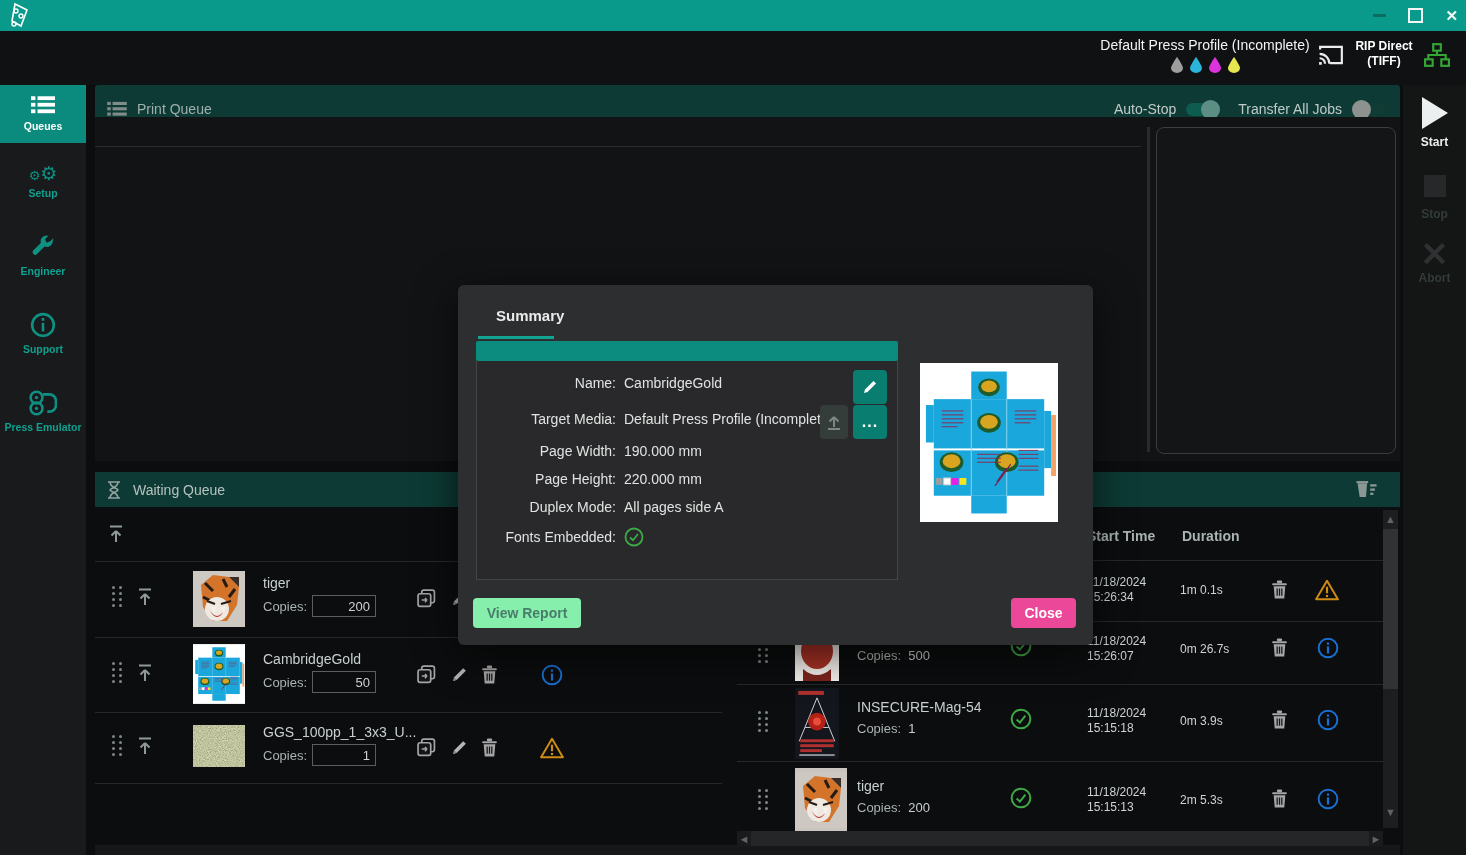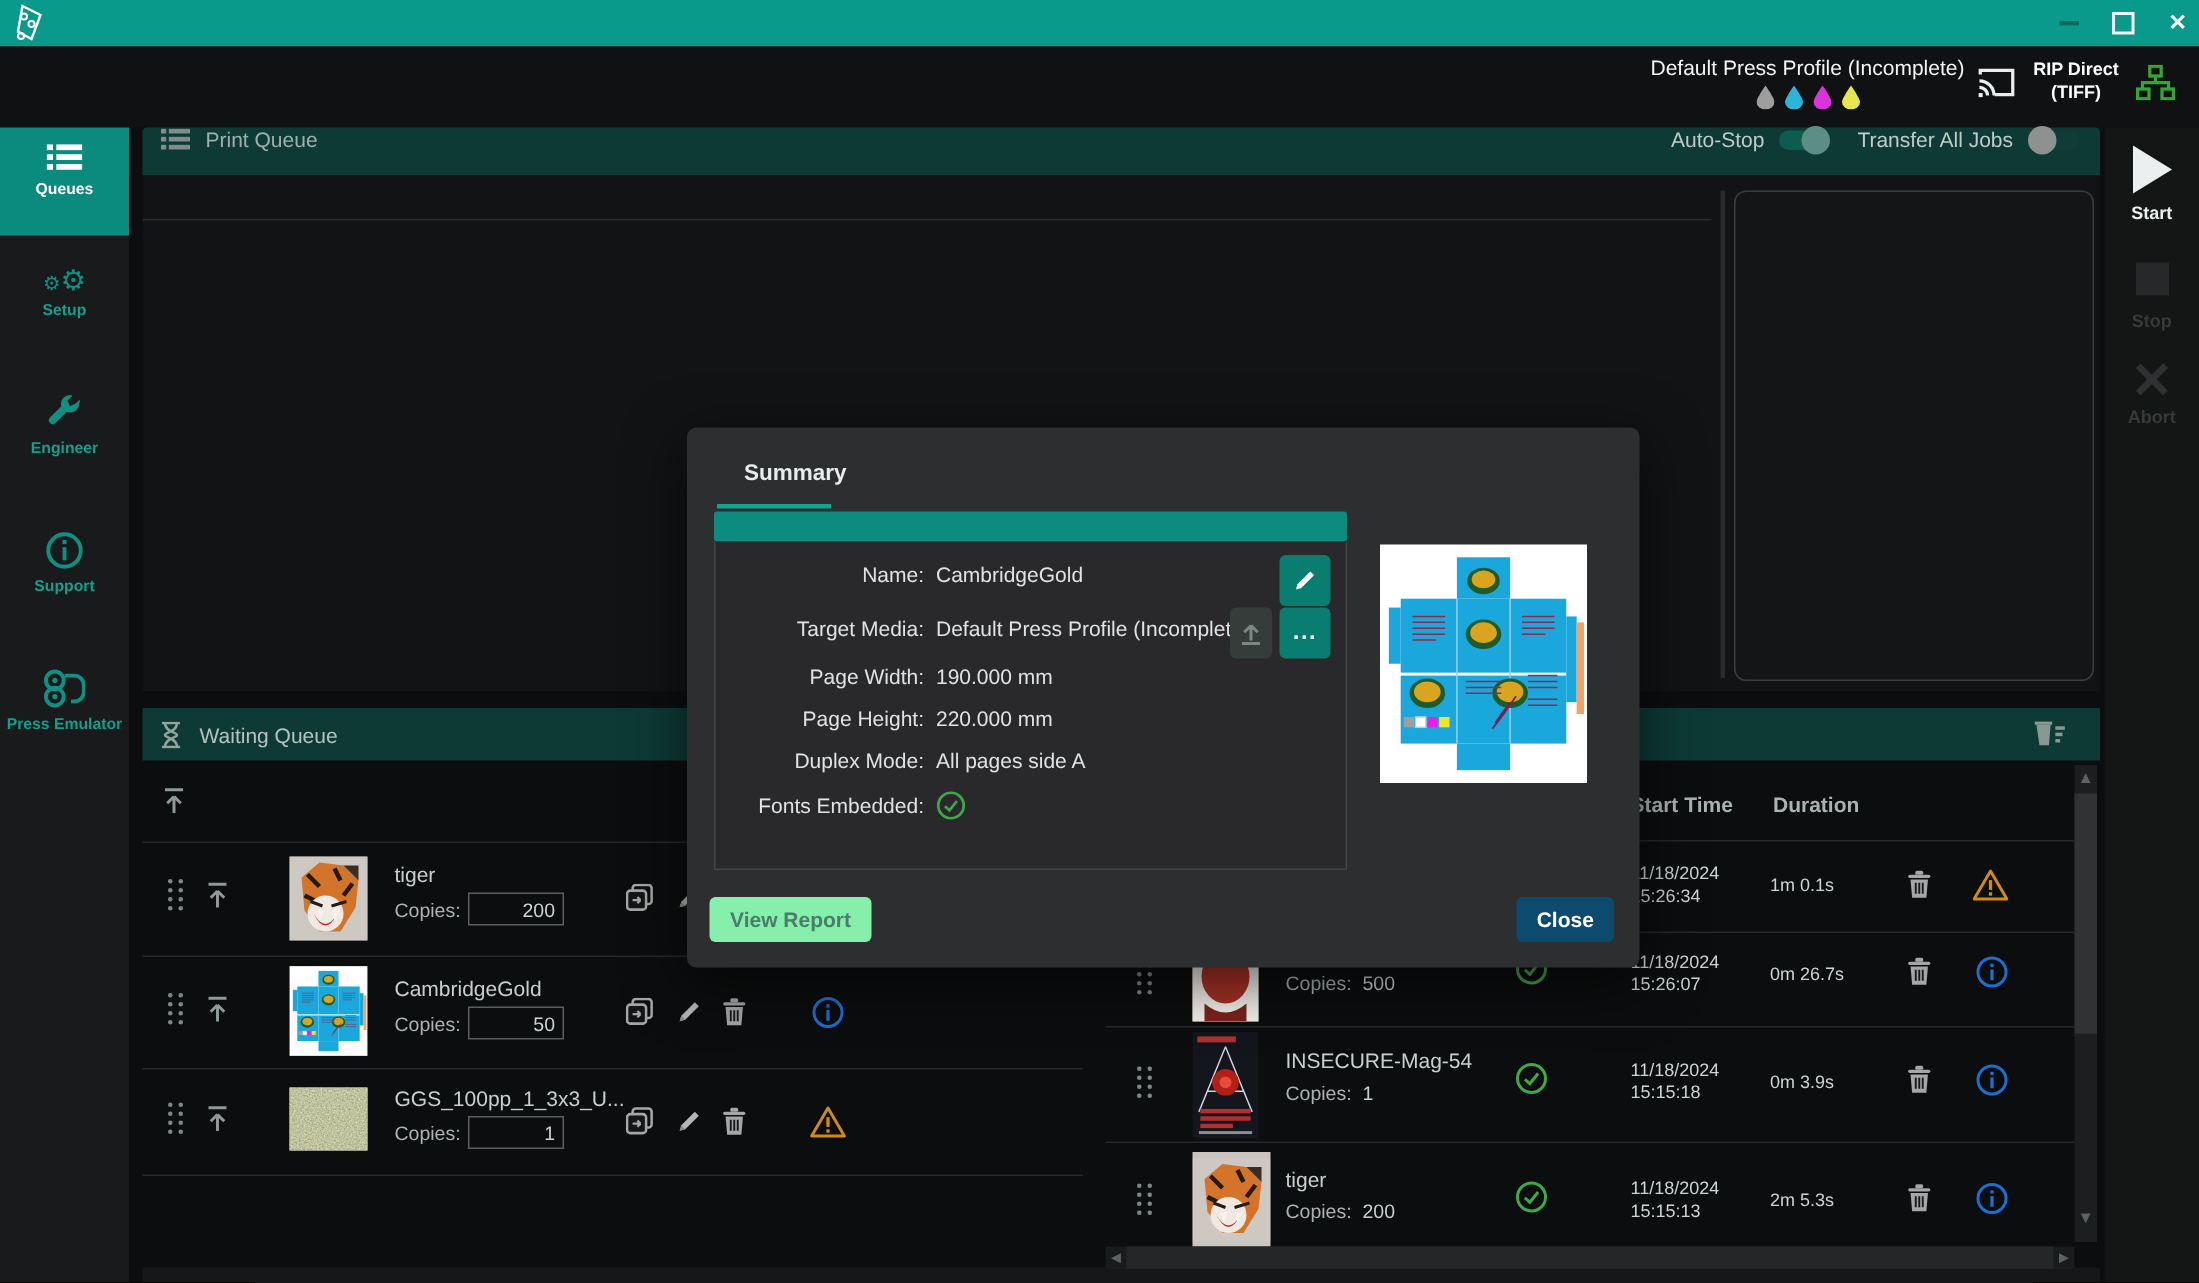--- a/index.html
+++ b/index.html
@@ -16,27 +16,27 @@
   .closex{color:#f2f6f5;font-size:15px;font-weight:bold;line-height:1;}
   
   .topbar{left:0;top:31px;width:1466px;height:54px;background:#101112;}
   .profile-wrap{position:absolute;left:1090px;top:6px;width:230px;text-align:center;}
   .profile-name{color:#f2f5f4;font-size:14px;}
   .drops{display:flex;justify-content:center;gap:7px;margin-top:4px;}
   .ripwrap{position:absolute;left:1348px;top:8px;width:72px;text-align:center;color:#fff;
            font-size:12px;font-weight:bold;line-height:15px;}
   
   .sidebar{left:0;top:85px;width:86px;height:770px;background:#191a1b;}
-  .side-item{width:86px;padding:10px 0 25px 0;display:flex;flex-direction:column;align-items:center;gap:6px;margin-bottom:14px;}
+  .side-item{width:86px;padding:10px 0 11px 0;display:flex;flex-direction:column;align-items:center;gap:6px;margin-bottom:14px;}
   .side-item .lbl{font-size:10.5px;color:#0fa08f;font-weight:bold;text-align:center;line-height:11px;}
   .side-item.active{background:#0b8b7d;}
   .side-item.active .lbl{color:#fff;}
   
   .pq-header{left:95px;top:85px;width:1305px;height:32px;background:#0d3a35;border-radius:3px 3px 0 0;
-             display:flex;align-items:flex-start;}
+             display:flex;align-items:flex-end;}
   .pq-title{color:#9fb0ac;font-size:14px;margin-left:10px;}
   .pq-right{position:absolute;right:14px;display:flex;align-items:center;gap:10px;}
   .tog-label{color:#c0cbc8;font-size:14px;}
   .toggle{width:34px;height:13px;border-radius:7px;position:relative;}
   .toggle.on{background:#0e5b50;}
   .toggle.off{background:#113b35;}
   .knob{position:absolute;top:-3px;width:19px;height:19px;border-radius:50%;}
   .toggle.on .knob{right:0;background:#5d8e85;}
   .toggle.off .knob{left:0;background:#8d9290;}
   .pq-body{left:95px;top:117px;width:1305px;height:344px;background:#121314;}
@@ -82,21 +82,21 @@
   .card{position:absolute;left:18px;top:76px;width:422px;height:219px;background:#29292b;border:1px solid #454545;border-top:none;box-sizing:border-box;}
   .frow{position:absolute;display:flex;align-items:center;}
   .flabel{width:140px;text-align:right;color:#dfe3e1;font-size:14px;}
   .fvalue{margin-left:8px;color:#dfe3e1;font-size:14px;}
   .sqbtn{position:absolute;width:34px;height:34px;border-radius:4px;background:#0a7d71;display:flex;align-items:center;justify-content:center;border:none;cursor:pointer;}
   .upbtn{position:absolute;width:28px;height:34px;border-radius:4px;background:#343d3a;display:flex;align-items:center;justify-content:center;border:none;}
   .dotsbtn{color:#fff;font-weight:bold;font-size:16px;letter-spacing:1px;}
   .preview{position:absolute;left:462px;top:78px;width:138px;height:159px;background:#fff;}
   .btn-viewreport{position:absolute;left:15px;top:313px;width:108px;height:30px;background:#86efac;color:#4a7c6c;
                   font-weight:bold;font-size:14px;border:none;border-radius:4px;font-family:"Liberation Sans",sans-serif;}
-  .btn-close{position:absolute;left:553px;top:313px;width:65px;height:30px;background:#0c4a6e;color:#fff;
+  .btn-close{position:absolute;left:553px;top:313px;width:65px;height:30px;background:#ec4899;color:#fff;
              font-weight:bold;font-size:14px;border:none;border-radius:4px;cursor:pointer;font-family:"Liberation Sans",sans-serif;}
 </style>
 </head>
 <body>
 
 <div id="app">
 
   <svg width="0" height="0" style="position:absolute">
     <defs>
       <symbol id="sym-tiger" viewBox="0 0 52 56">

